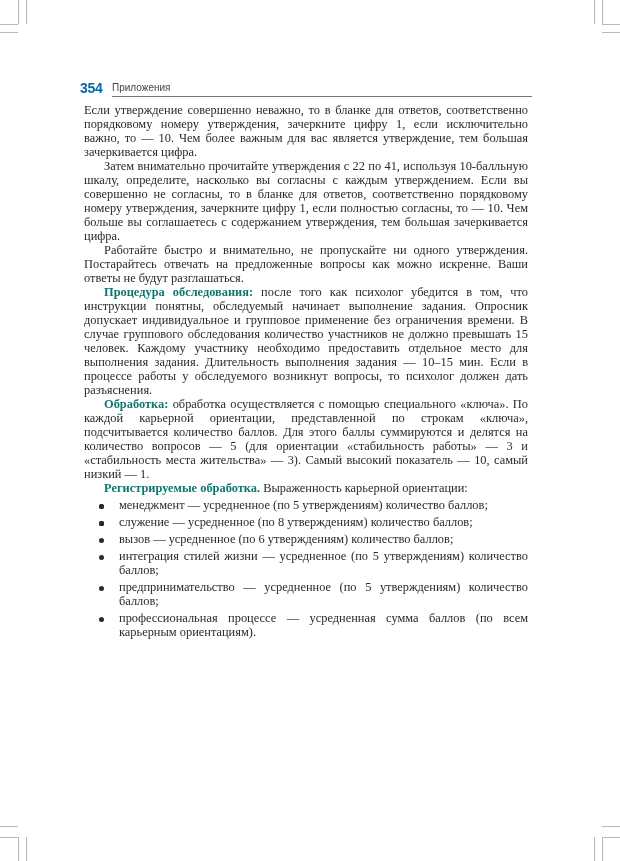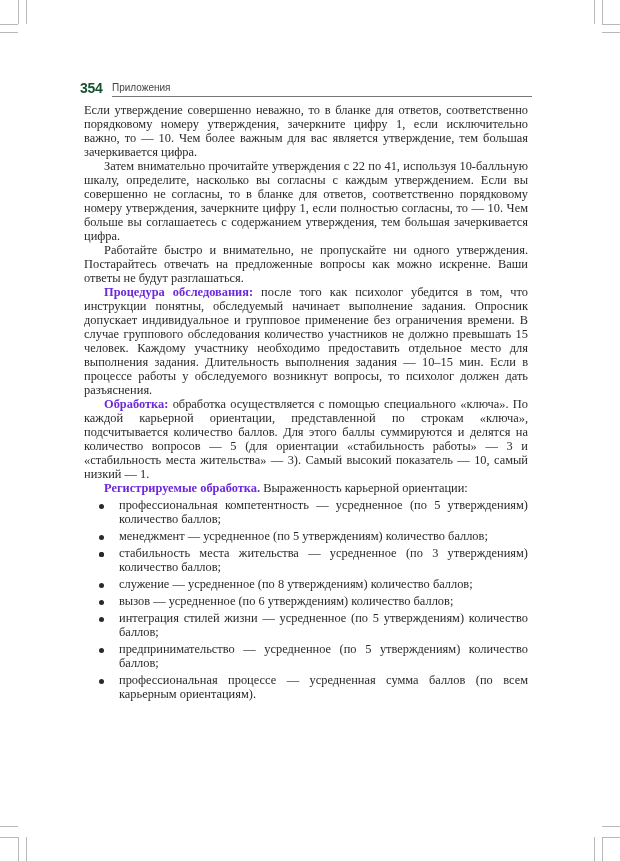--- a/index.html
+++ b/index.html
@@ -1,28 +1,28 @@
 <!DOCTYPE html>
 <html><head>
 <meta charset="utf-8">
 <style>
   html, body { margin: 0; padding: 0; background: #ffffff; }
   body { width: 620px; height: 861px; position: relative; overflow: hidden; font-family: "Liberation Serif", "DejaVu Serif", serif; color: #2a2a2a; }
 
   .crop { position: absolute; background: #b8b8b8; }
 
   .header { position: absolute; left: 80px; top: 80px; width: 452px; height: 18px; }
-  .page-num { position: absolute; left: 0; top: 0; font-family: "Liberation Sans", "DejaVu Sans", sans-serif; font-weight: bold; font-size: 14px; color: #14532d; letter-spacing: -0.3px; }
+  .page-num { position: absolute; left: 0; top: 0; font-family: "Liberation Sans", "DejaVu Sans", sans-serif; font-weight: bold; font-size: 14px; color: #0369a1; letter-spacing: -0.3px; }
   .running-title { position: absolute; left: 32px; top: 2px; font-family: "Liberation Sans", "DejaVu Sans", sans-serif; font-size: 10px; color: #444; }
   .header-rule { position: absolute; left: 32px; right: 0; top: 16px; height: 1px; background: #777; }
 
   .content { position: absolute; left: 84px; top: 103px; width: 444px; font-size: 12.4px; line-height: 14px; text-align: justify; hyphens: manual; }
   .content p { margin: 0; }
   .content p.indent { text-indent: 20px; }
-  .content b { font-weight: bold; color: #6d28d9; }
+  .content b { font-weight: bold; color: #0f766e; }
 
   ul.bullets { list-style: none; margin: 3px 0 0 0; padding: 0; }
   ul.bullets li { position: relative; padding-left: 35px; margin-bottom: 3px; }
   ul.bullets li .dot { position: absolute; left: 15px; top: 6px; width: 5px; height: 5px; border-radius: 50%; background: #2a2a2a; }
 </style>
 </head>
 <body>
 
 <div class="crop" style="left:0;top:32px;width:18px;height:1px;"></div>
 <div class="crop" style="left:18px;top:0;width:1px;height:24px;"></div>
@@ -52,23 +52,23 @@
 
 <div class="content">
   <p><span>Если утверждение совершенно неважно, то в бланке для ответов, соответственно порядковому номеру утверждения, зачеркните цифру 1, если исключительно важно, то — 10. Чем более важным для вас является утверждение, тем большая зачеркивается цифра.</span></p>
   <p class="indent"><span>Затем внимательно прочитайте утверждения с 22 по 41, используя 10-балльную шкалу, определите, насколько вы согласны с каждым утверждением. Если вы совершенно не согласны, то в бланке для ответов, соответственно порядковому номеру утверждения, зачеркните цифру 1, если полностью согласны, то — 10. Чем больше вы соглашаетесь с содержанием утверждения, тем большая зачеркивается цифра.</span></p>
   <p class="indent"><span>Работайте быстро и внимательно, не пропускайте ни одного утверждения. Постарайтесь отвечать на предложенные вопросы как можно искренне. Ваши ответы не будут разглашаться.</span></p>
   <p class="indent"><b>Процедура обследования:</b><span> после того как психолог убедится в том, что инструкции понятны, обследуемый начинает выполнение задания. Опросник допускает индивидуальное и групповое применение без ограничения времени. В случае группового обследования количество участников не должно превышать 15 человек. Каждому участнику необходимо предоставить отдельное место для выполнения задания. Длительность выполнения задания — 10–15 мин. Если в процессе работы у обследуемого возникнут вопросы, то психолог должен дать разъяснения.</span></p>
   <p class="indent"><b>Обработка:</b><span> обработка осуществляется с помощью специального «ключа». По каждой карьерной ориентации, представленной по строкам «ключа», подсчитывается количество баллов. Для этого баллы суммируются и делятся на количество вопросов — 5 (для ориентации «стабильность работы» — 3 и «стабильность места жительства» — 3). Самый высокий показатель — 10, самый низкий — 1.</span></p>
   <p class="indent"><b>Регистрируемые обработка.</b><span> Выраженность карьерной ориентации:</span></p>
 
   <ul class="bullets">
-    <li><span class="dot"></span><span>профессиональная компетентность — усредненное (по 5 утверждениям) количество баллов;</span></li>
+    <li><span class="dot"></span></li>
     <li><span class="dot"></span><span>менеджмент — усредненное (по 5 утверждениям) количество баллов;</span></li>
     <li><span class="dot"></span></li>
-    <li><span class="dot"></span><span>стабильность места жительства — усредненное (по 3 утверждениям) количество баллов;</span></li>
+    <li><span class="dot"></span></li>
     <li><span class="dot"></span><span>служение — усредненное (по 8 утверждениям) количество баллов;</span></li>
     <li><span class="dot"></span><span>вызов — усредненное (по 6 утверждениям) количество баллов;</span></li>
     <li><span class="dot"></span><span>интеграция стилей жизни — усредненное (по 5 утверждениям) количество баллов;</span></li>
     <li><span class="dot"></span><span>предпринимательство — усредненное (по 5 утверждениям) количество баллов;</span></li>
     <li><span class="dot"></span><span>профессиональная процессе — усредненная сумма баллов (по всем карьерным ориентациям).</span></li>
   </ul>
 </div>
 
 </body></html>

